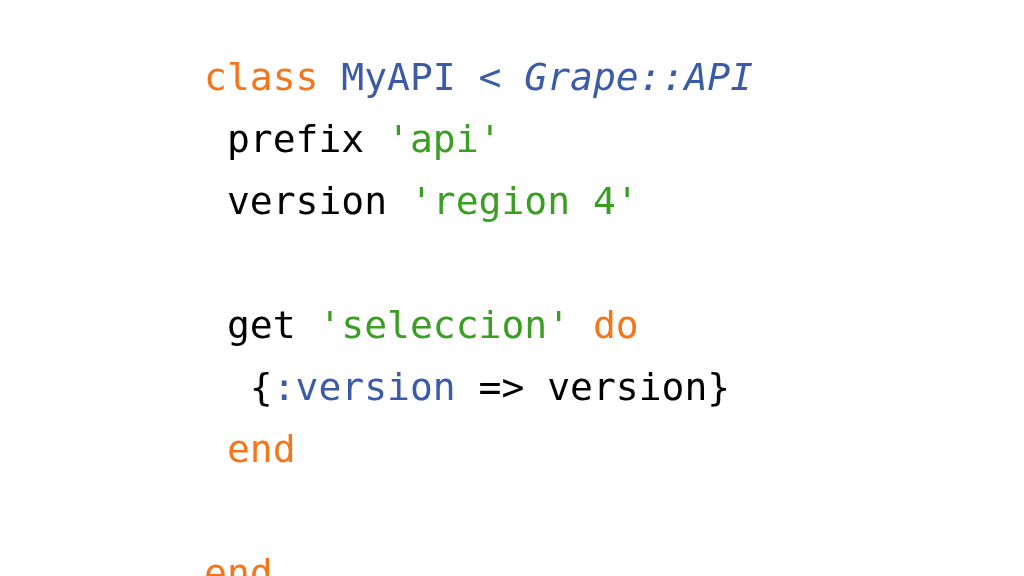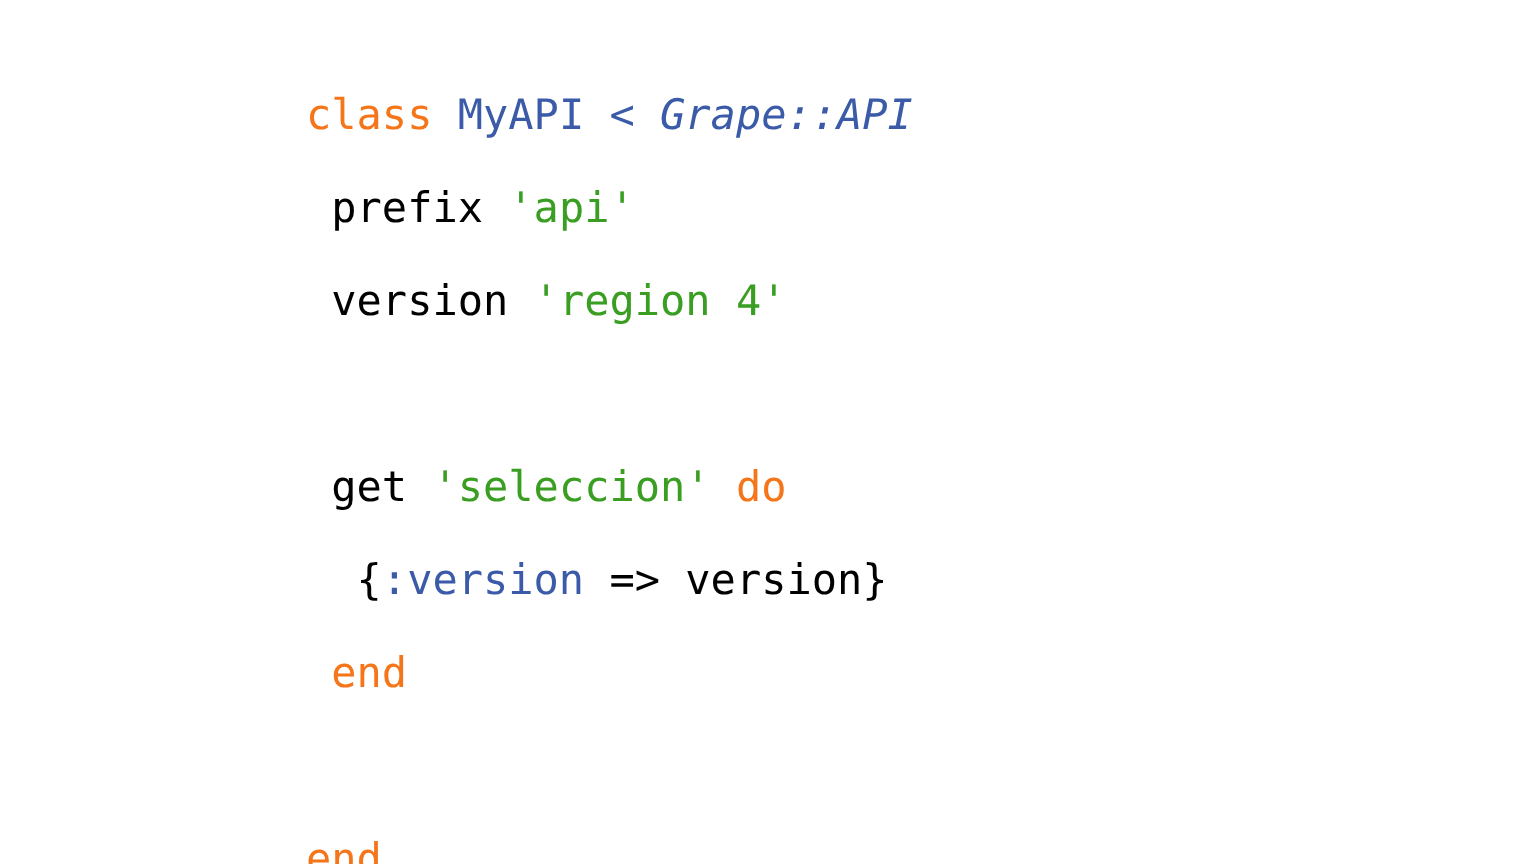--- a/index.html
+++ b/index.html
@@ -29,21 +29,21 @@
     font-size: 34px;
     line-height: 62px;
     letter-spacing: 0px;
     white-space: pre;
     font-family: "DejaVu Sans Mono", "Liberation Mono", monospace;
   }
   .code-line {
     white-space: pre;
     height: 62px;
     line-height: 62px;
-    font-size: 28px;
+    font-size: 38px;
     font-family: "DejaVu Sans Mono", "Liberation Mono", monospace;
   }
   .code-line.blank {
     font-size: 34px;
   }
   .tok {
     white-space: pre;
     font-family: "DejaVu Sans Mono", "Liberation Mono", monospace;
   }
   .tok-keyword   { color: #F5761A; }

